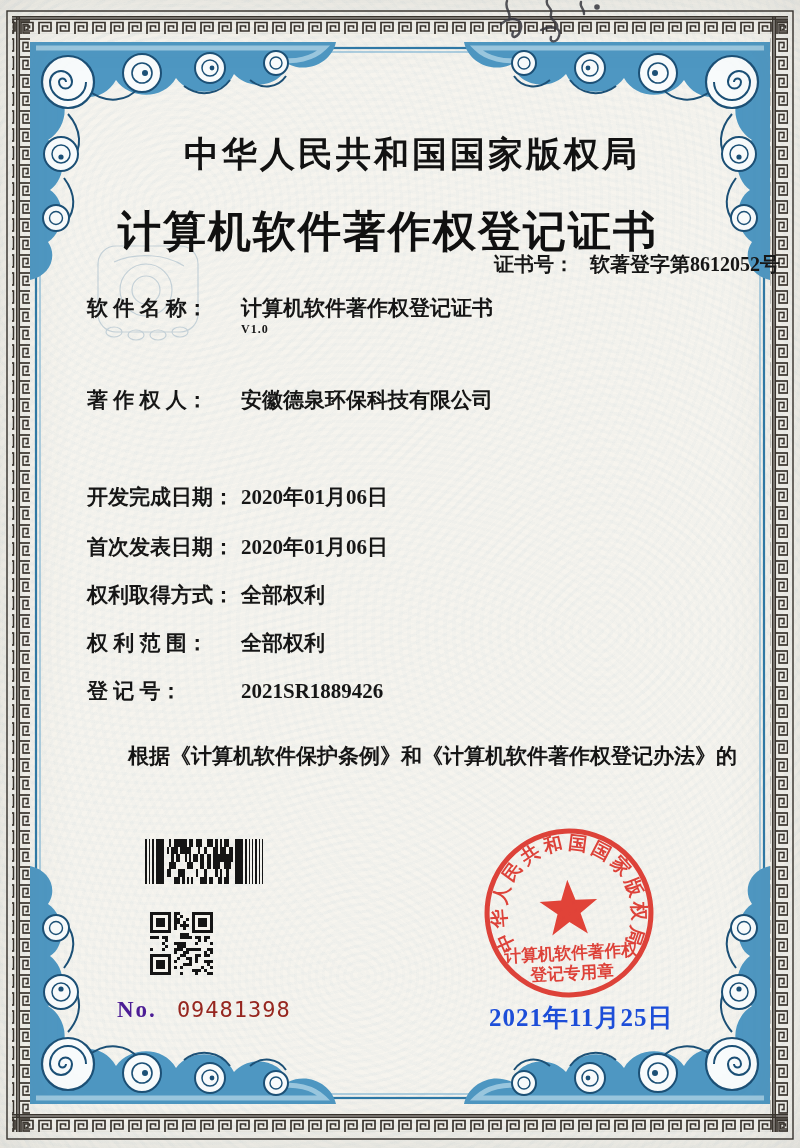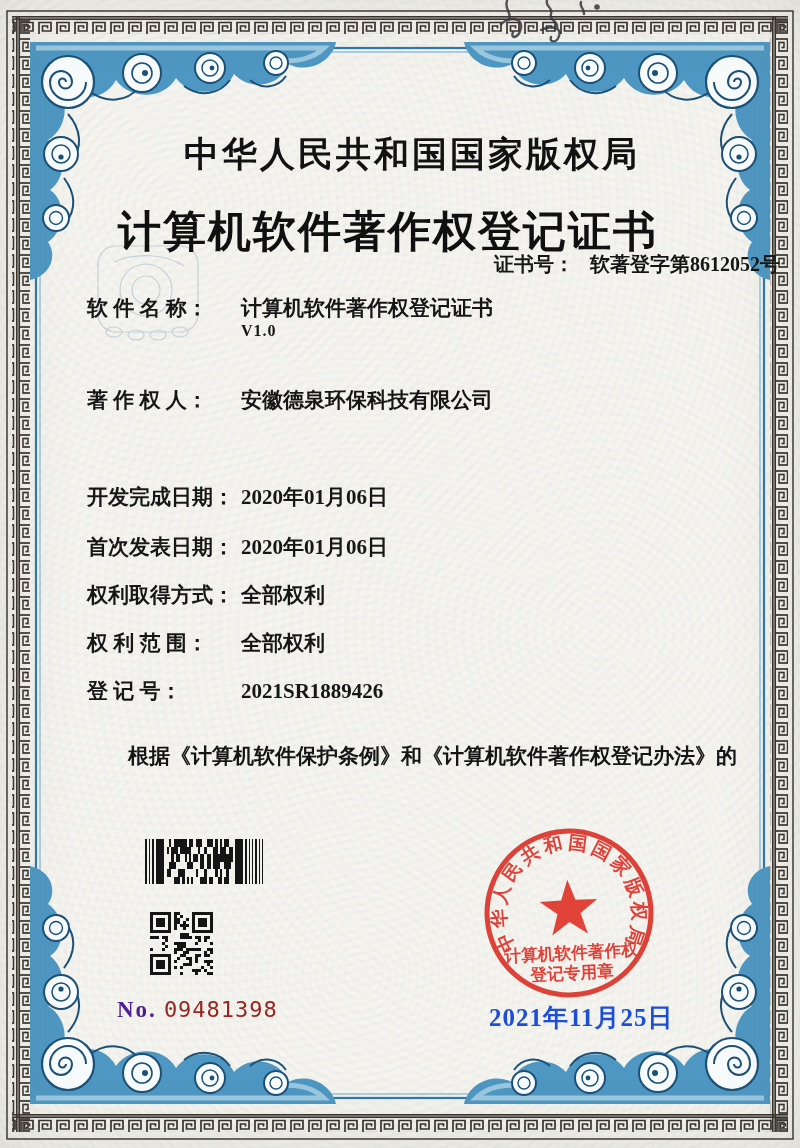--- a/index.html
+++ b/index.html
@@ -26,29 +26,29 @@
     font-size:43px;font-weight:900;letter-spacing:2px;color:#101010;
   }
   .certno{
     position:absolute;top:251px;left:494px;font-size:20px;font-weight:700;white-space:nowrap;text-align:right;
   }
   .certno .gap{display:inline-block;width:16px;}
 
   .row{position:absolute;left:87px;font-size:21px;font-weight:700;white-space:nowrap;}
   .row .lbl{display:inline-block;width:136px;}
   .row .val{display:inline-block;margin-left:18px;}
-  .version-line{position:absolute;left:241px;font-size:16px;font-weight:700;letter-spacing:1px;}
+  .version-line{position:absolute;left:241px;font-size:12px;font-weight:700;letter-spacing:1px;}
 
   .statement{position:absolute;left:85px;top:729px;width:658px;font-size:21px;font-weight:700;line-height:54px;color:#151515;}
   .statement .line2{letter-spacing:1px;}
   .statement .line1{text-indent:2.05em;}
 
   .serial{position:absolute;left:117px;top:997px;font-size:23px;white-space:nowrap;}
   .serial .prefix{font-weight:700;color:#4c1d95;letter-spacing:2px;}
-  .serial .num{font-family:"DejaVu Sans Mono","Liberation Mono",monospace;font-size:22px;color:#96261f;margin-left:7px;letter-spacing:1px;}
+  .serial .num{font-family:"DejaVu Sans Mono","Liberation Mono",monospace;font-size:22px;color:#96261f;margin-left:20px;letter-spacing:1px;}
 
   .issue-date{position:absolute;left:489px;top:1001px;font-size:25px;font-weight:700;letter-spacing:1px;color:#1d4ed8;}
 
   .seal-wrap{position:absolute;left:482px;top:826px;width:174px;height:174px;transform:rotate(-3deg);opacity:.93;}
   .seal-line{font-size:16.5px;font-weight:700;fill:#dc352c;}
   .seal-arc-char{font-size:18.5px;font-weight:700;fill:#dc352c;text-anchor:middle;}
 
   .emboss{position:absolute;left:96px;top:244px;width:106px;height:97px;opacity:.55;}
 </style>
 </head>

